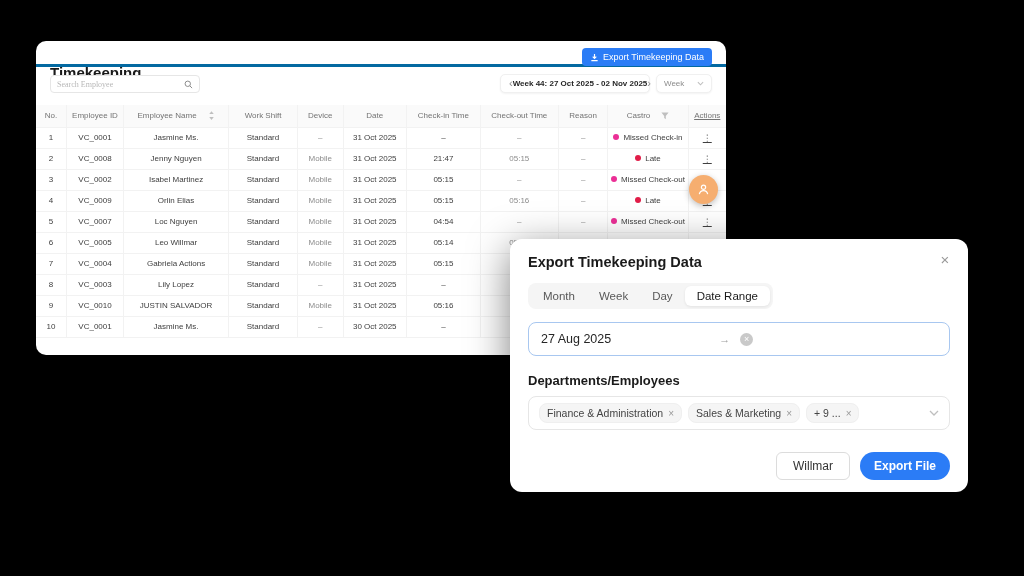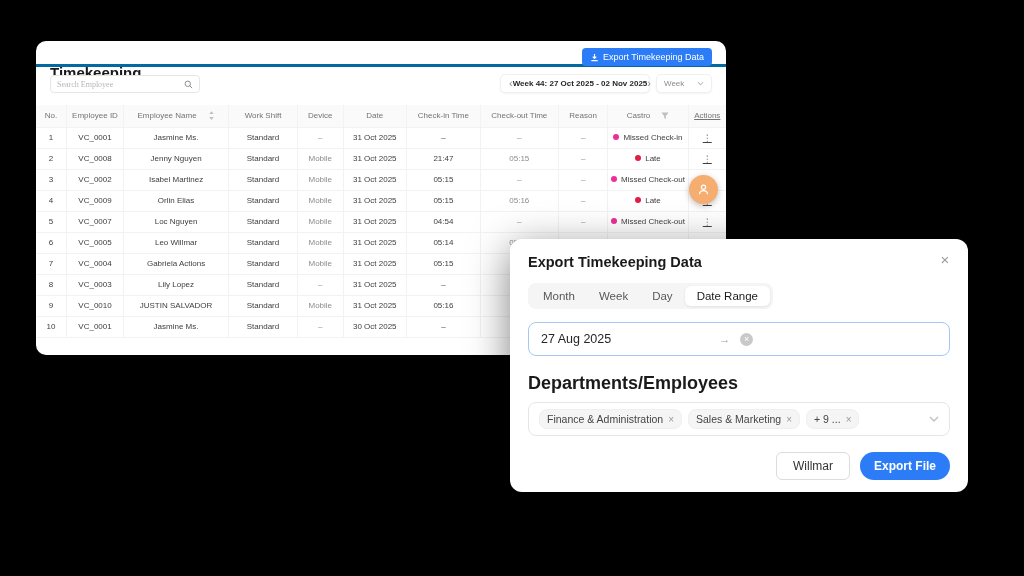--- a/index.html
+++ b/index.html
@@ -86,21 +86,21 @@
     margin-top:13px; height:34px; border:1px solid #A8C7F0; border-radius:8px;
     display:flex; align-items:center; padding:0 12px; background:#fff;
   }
   .daterange .from { font-size:12.5px; color:#262626; width:45%; }
   .daterange .arrow { font-size:11px; color:#9C9C9C; margin-right:10px; }
   .daterange .to { font-size:12.5px; color:#262626; flex:1; }
   .clear-icon {
     width:13px; height:13px; border-radius:50%; background:#C9C9C9; color:#fff;
     font-size:9px; line-height:13px; text-align:center; cursor:pointer; flex:none;
   }
-  .section-label { margin-top:17px; font-size:18px; font-weight:bold; color:#1a1a1a; }
+  .section-label { margin-top:17px; font-size:13px; font-weight:bold; color:#1a1a1a; }
   .multiselect {
     margin-top:8px; min-height:34px; border:1px solid #E6E6E6; border-radius:8px;
     display:flex; align-items:center; gap:6px; padding:4px 10px; position:relative;
   }
   .tag {
     background:#F5F5F5; border:1px solid #EFEFEF; border-radius:8px; padding:3px 7px;
     font-size:10.5px; color:#444; display:inline-flex; align-items:center; gap:5px; white-space:nowrap;
   }
   .tag .x { color:#999; cursor:pointer; font-size:10px; }
   .ms-chevron { position:absolute; right:10px; color:#BFBFBF; display:flex; }

